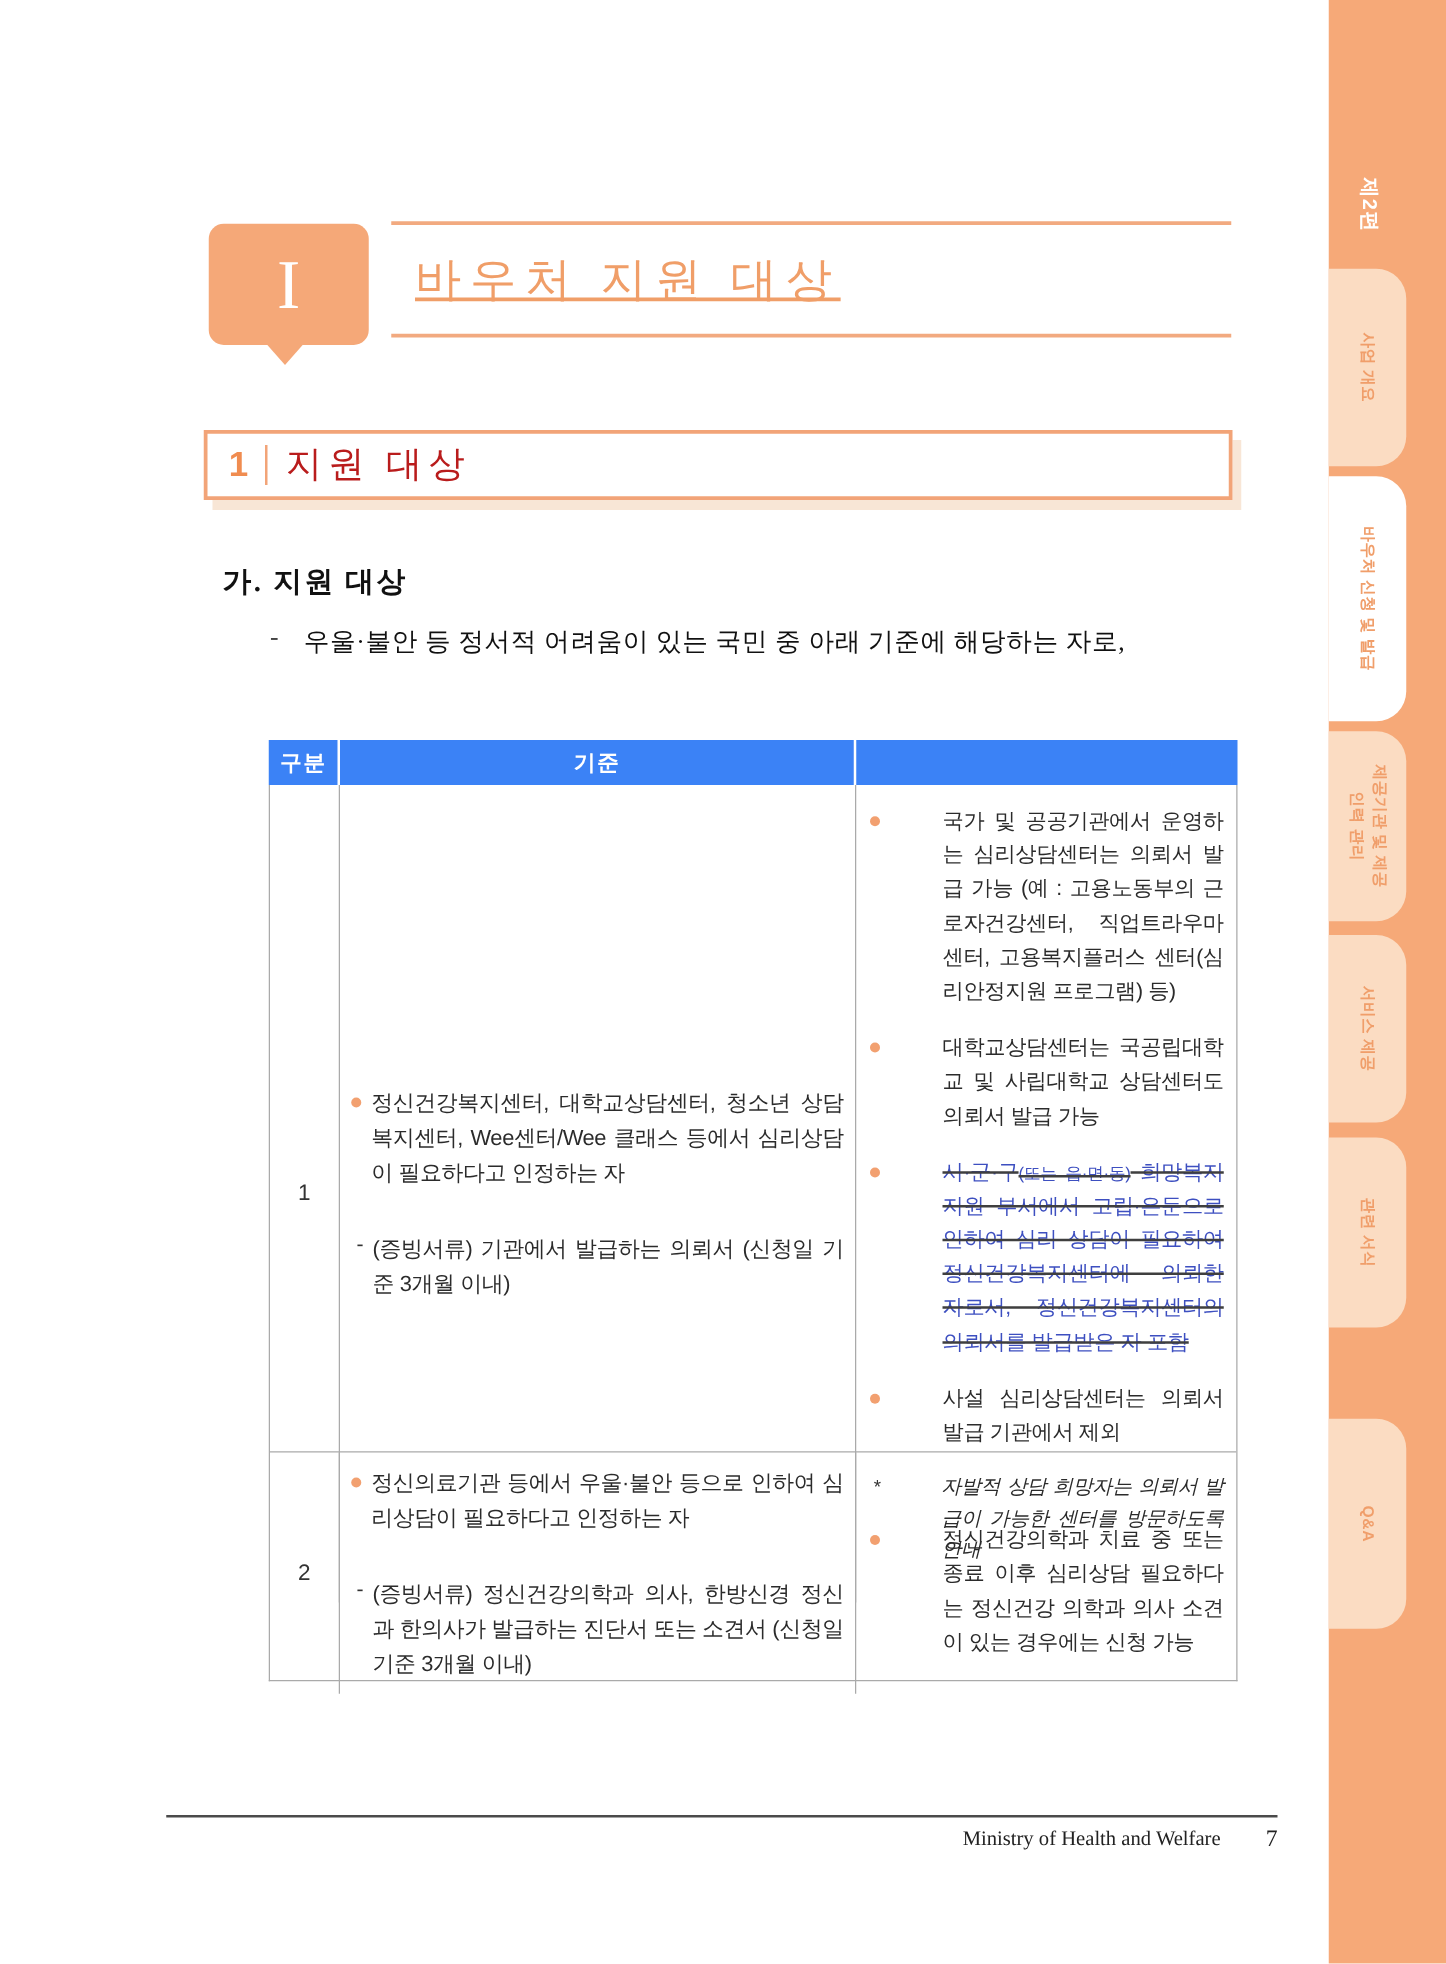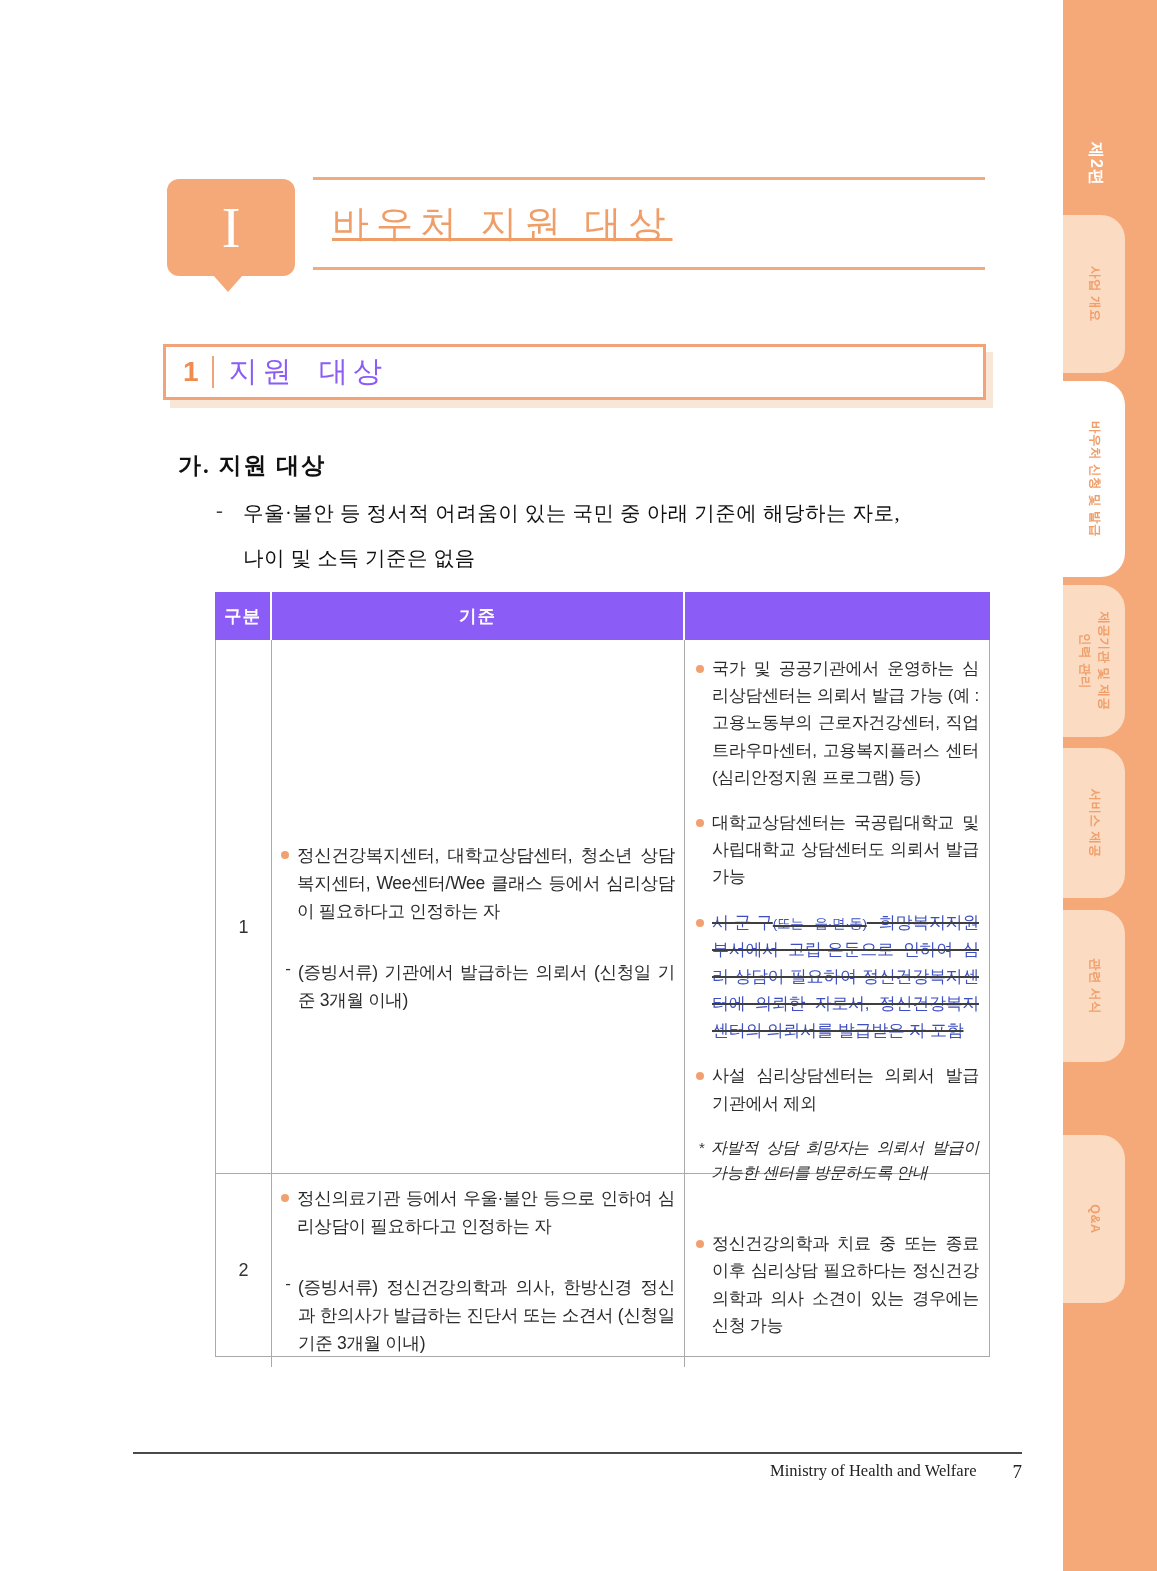--- a/index.html
+++ b/index.html
@@ -62,38 +62,38 @@
   
   .section-box {
     position:absolute; left:163px; top:344px; width:800px; height:50px;
     background:#ffffff; border:3px solid #F2A478;
     box-shadow:7px 8px 0 #F8E6D6;
     display:flex; align-items:center; padding-left:17px;
   }
   .section-number { color:#F08C50; font-weight:bold; font-size:28px; }
   .section-bar { width:2px; height:32px; background:#F2A478; margin:0 15px 0 13px; }
   .section-title {
-    color:#8b5cf6; font-family:Liberation Mono, monospace; font-size:29px; letter-spacing:5px;
+    color:#b91c1c; font-family:Liberation Serif, serif; font-size:29px; letter-spacing:5px;
     white-space:nowrap;
   }
 
   
   .subsection {
     position:absolute; left:178px; top:450px;
     font-family:"Liberation Serif", serif; font-weight:bold; font-size:23px; color:#111111;
     letter-spacing:2px; white-space:nowrap;
   }
   .intro { position:absolute; left:216px; top:499px; width:800px; font-family:"Liberation Serif", serif; font-size:20.5px; color:#111111; }
   .intro-row { display:flex; }
   .intro-marker { width:27px; color:#444444; }
   .intro-line { margin-bottom:17px; letter-spacing:0.5px; white-space:nowrap; }
 
   
   .ref-table { position:absolute; left:215px; top:592px; width:775px; }
-  .t-header { display:grid; grid-template-columns:57px 413px 305px; height:48px; background:#8b5cf6; }
+  .t-header { display:grid; grid-template-columns:57px 413px 305px; height:36px; background:#3b82f6; }
   .t-header .hcell {
     display:flex; align-items:center; justify-content:center;
     color:#ffffff; font-weight:bold; font-size:17.5px; letter-spacing:1px;
   }
   .t-header .hcell.sep { border-right:2px solid #ffffff; }
   .t-body { border-left:1px solid #aaaaaa; border-right:1px solid #aaaaaa; border-bottom:1px solid #aaaaaa; }
   .t-row { display:grid; grid-template-columns:56px 413px 304px; }
   .t-row.row-a { height:533px; border-bottom:1px solid #aaaaaa; }
   .t-row.row-b { height:182px; }
   .cell { box-sizing:border-box; }
@@ -103,21 +103,21 @@
   .cell-notes { padding:15px 10px 10px 8px; }
   .row-b .cell-notes { display:flex; flex-direction:column; justify-content:flex-end; }
 
   .item { display:flex; margin-bottom:17px; }
   .item:last-child { margin-bottom:0; }
   .marker-dot { width:8px; height:8px; border-radius:50%; background:#F2A070; margin:10px 8px 0 3px; flex:none; }
   .marker-dash { width:20px; flex:none; text-align:center; color:#333333; font-size:17px; padding-top:1px; }
   .marker-star { width:18px; flex:none; text-align:center; color:#333333; font-size:15px; padding-top:4px; }
   .item-text { flex:1; font-size:17.5px; color:#2b2b2b; line-height:1.6; text-align:justify; letter-spacing:-0.3px; }
   .cell-notes .item { margin-bottom:18px; }
-  .cell-notes .item-text { font-size:17px; }
+  .cell-notes .item-text { font-size:17px;margin-left:42px; }
   .item.note-sub .item-text { font-size:16px; color:#2b2b2b;font-style:italic; }
   .item.strike-blue .item-text {
     color:#3D4FC0; text-decoration:line-through; text-decoration-color:#3f3f3f; text-decoration-thickness:2px;
   }
   .paren-small { font-size:13.5px; }
 
   
   .footer-rule { position:absolute; left:133px; top:1452px; width:889px; height:2px; background:#4a4a4a; }
   .footer {
     position:absolute; left:133px; top:1461px; width:889px;
@@ -168,21 +168,20 @@
     <span class="section-bar"></span>
     <span class="section-title">지원 대상</span>
   </div>
 
   <div class="subsection">가. 지원 대상</div>
   <div class="intro">
     <div class="intro-row">
       <div class="intro-marker">-</div>
       <div class="intro-lines">
         <div class="intro-line">우울·불안 등 정서적 어려움이 있는 국민 중 아래 기준에 해당하는 자로,</div>
-        <div class="intro-line">나이 및 소득 기준은 없음</div>
       </div>
     </div>
   </div>
 
   <div class="ref-table">
     <div class="t-header">
       <div class="hcell sep">구분</div>
       <div class="hcell sep">기준</div>
     </div>
     <div class="t-body">

